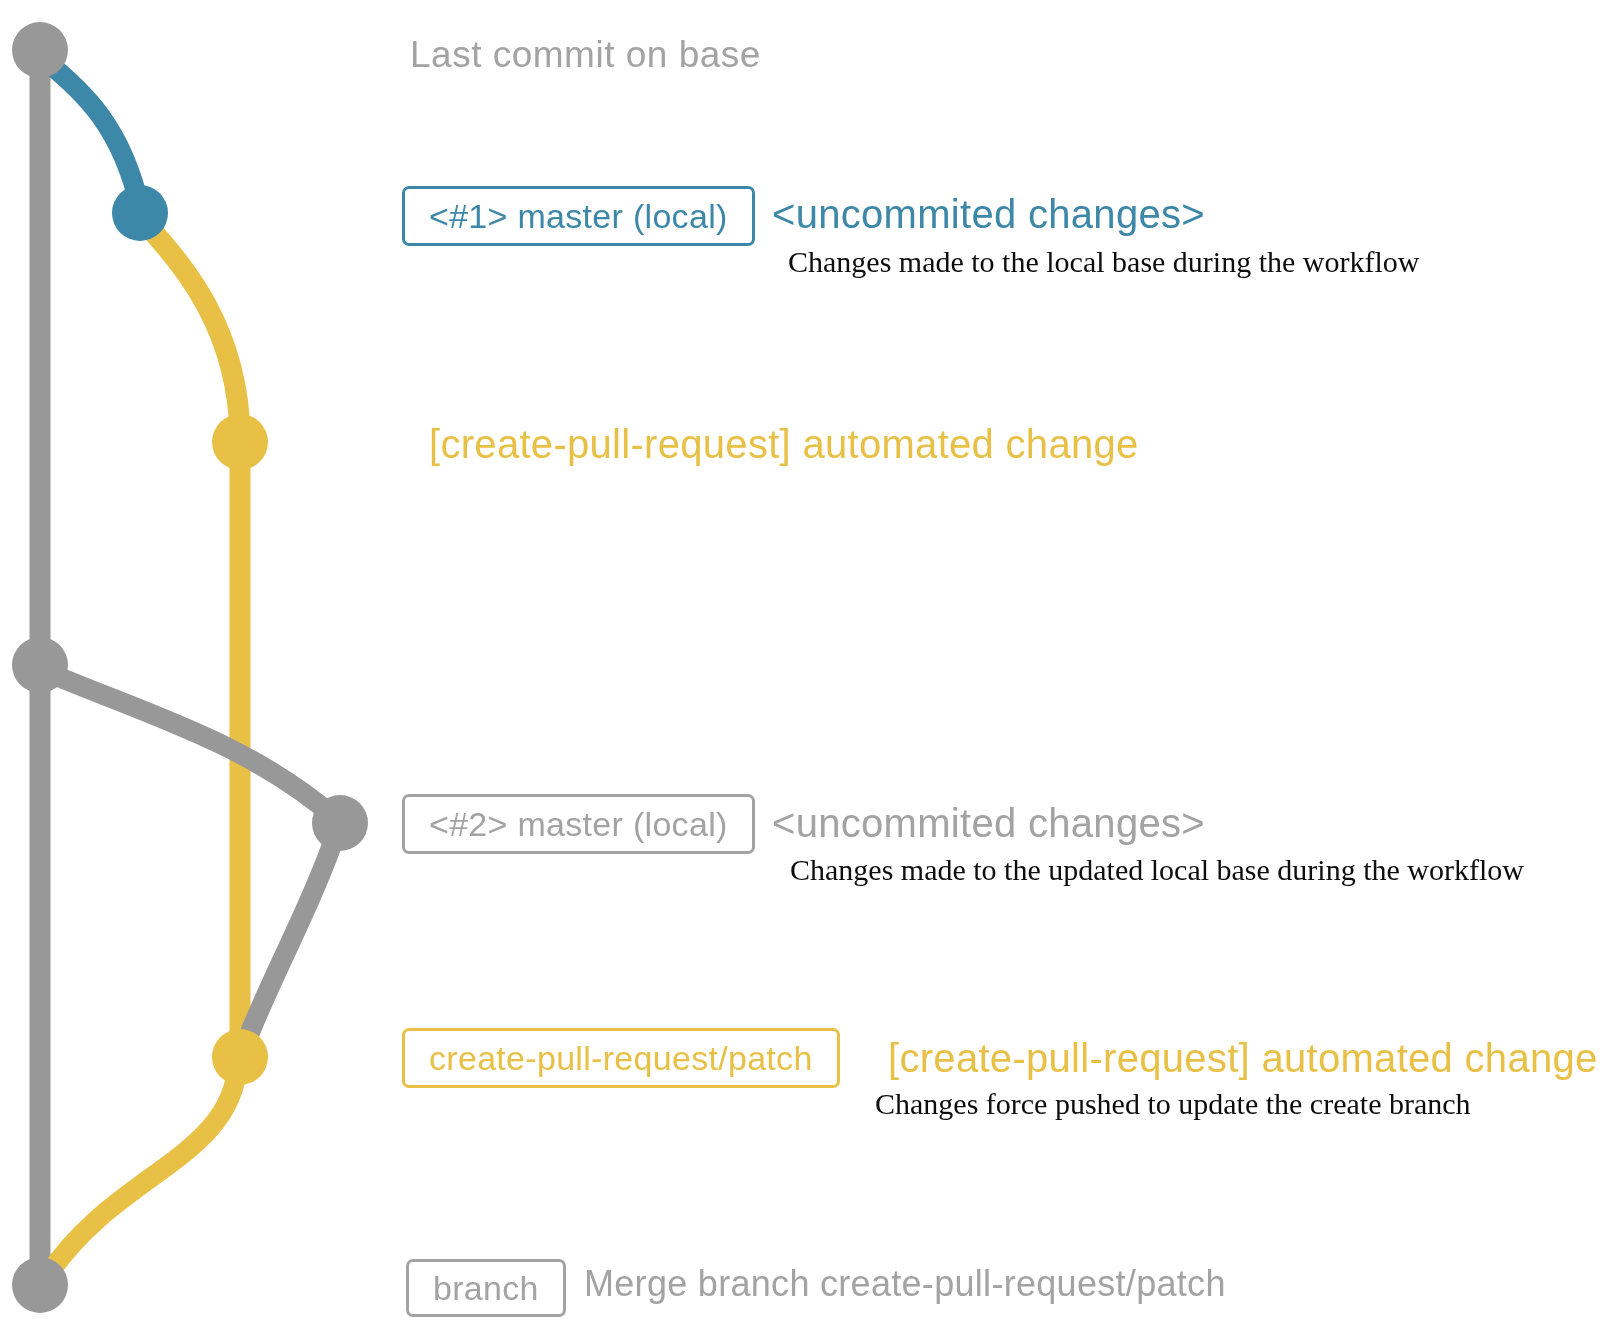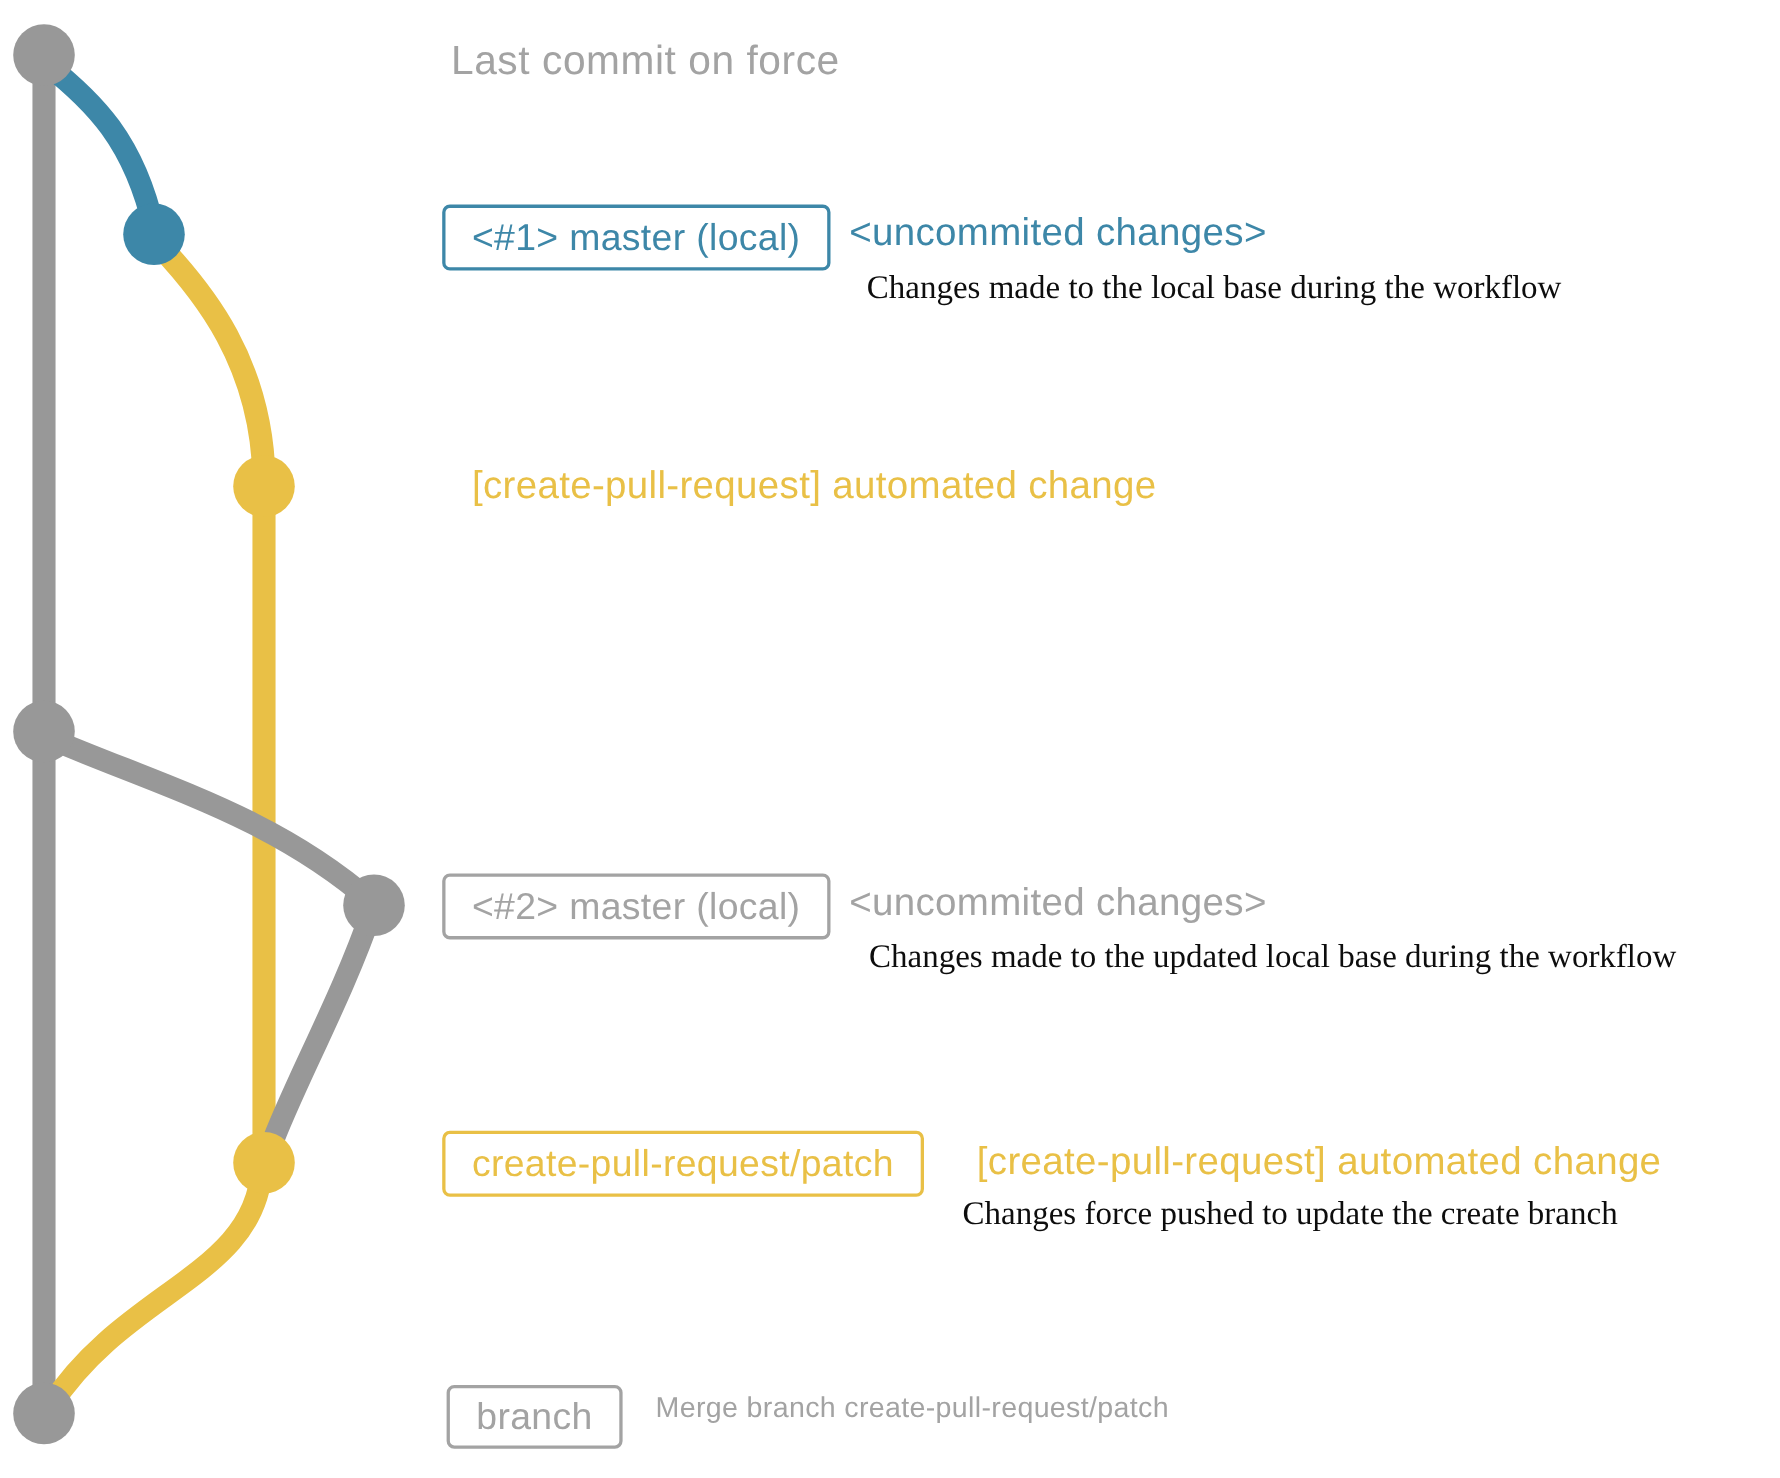--- a/index.html
+++ b/index.html
@@ -17,21 +17,21 @@
   .graph { position: absolute; left: 0; top: 0; }
 
   .txt { position: absolute; white-space: nowrap; line-height: 1.0; }
 
   .heading {
     font-size: 37px;
     color: var(--text-gray);
     letter-spacing: 0.5px;
   }
 
-  .note { font-size: 35px; letter-spacing: 0.3px; }
+  .note { font-size: 40px; letter-spacing: 0.3px; }
   .note-blue   { color: var(--local-blue); }
   .note-yellow { color: var(--patch-yellow); margin-left: 32px; }
   .note-gray   { color: var(--text-gray); }
 
   .desc {
     font-family: "Liberation Serif", serif;
     font-size: 30px;
     color: var(--desc-black);
     text-align: center;
   }
@@ -69,33 +69,33 @@
 
     <circle cx="40" cy="50" r="28" fill="#989898"></circle>
     <circle cx="140" cy="213" r="28" fill="#3d87a8"></circle>
     <circle cx="240" cy="442" r="28" fill="#e9c046"></circle>
     <circle cx="40" cy="665" r="28" fill="#989898"></circle>
     <circle cx="340" cy="823" r="28" fill="#989898"></circle>
     <circle cx="240" cy="1057" r="28" fill="#e9c046"></circle>
     <circle cx="40" cy="1285" r="28" fill="#989898"></circle>
   </svg>
 
-  <div class="txt heading" style="left:410px; top:36px">Last commit on force</div>
+  <div class="txt heading" style="left:410px; top:36px">Last commit on base</div>
 
   <div class="badge badge-blue" style="left:402px; top:186px">&lt;#1&gt; master (local)</div>
   <div class="txt note note-blue" style="left:772px; top:194px">&lt;uncommited changes&gt;</div>
   <div class="txt desc" style="left:788px; top:247px">Changes made to the local base during the workflow</div>
 
   <div class="txt note note-yellow" style="left:397px; top:424px">[create-pull-request] automated change</div>
 
 
   <div class="badge badge-gray" style="left:402px; top:794px">&lt;#2&gt; master (local)</div>
   <div class="txt note note-gray" style="left:772px; top:803px">&lt;uncommited changes&gt;</div>
   <div class="txt desc" style="left:790px; top:855px">Changes made to the updated local base during the workflow</div>
 
   <div class="badge badge-yellow" style="left:402px; top:1028px">create-pull-request/patch</div>
   <div class="txt note note-yellow" style="left:856px; top:1038px">[create-pull-request] automated change</div>
   <div class="txt desc" style="left:875px; top:1089px">Changes force pushed to update the create branch</div>
 
   <div class="badge badge-gray" style="left:406px; top:1259px; height:58px">branch</div>
-  <div class="txt note note-gray" style="left:596px; top:1266px; font-size:26px">Merge branch create-pull-request/patch</div>
+  <div class="txt note note-gray" style="left:584px; top:1266px; font-size:36px">Merge branch create-pull-request/patch</div>
 
 </div>
 
 </body></html>

